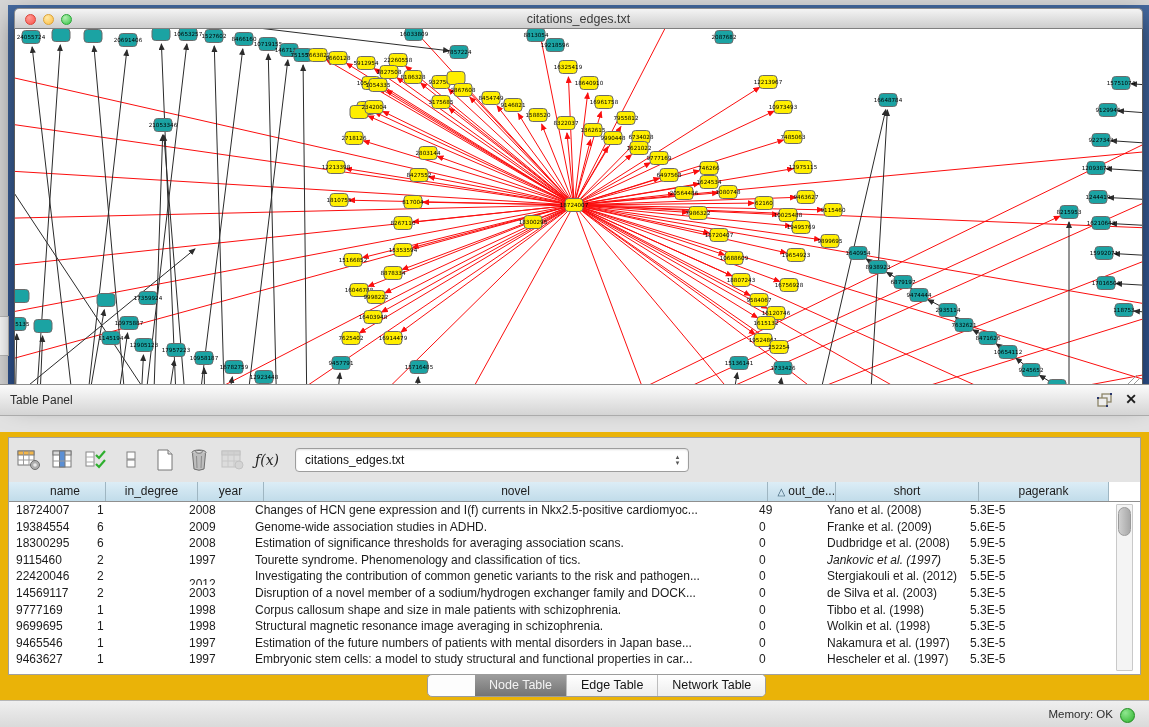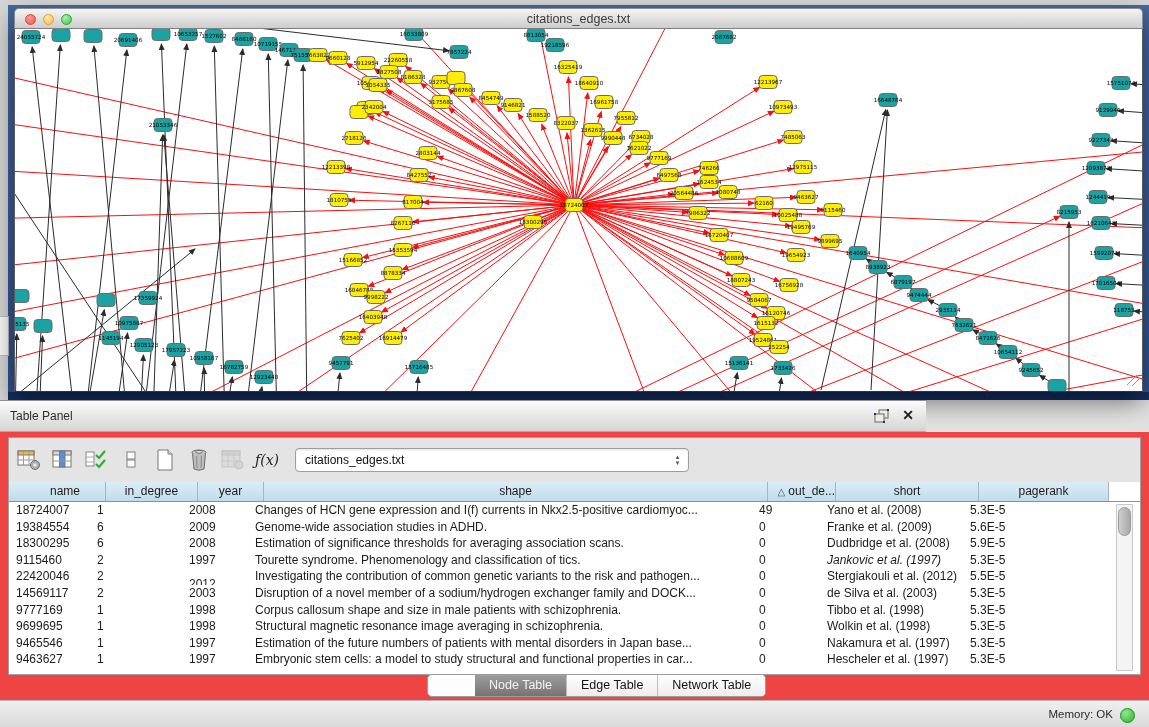--- a/index.html
+++ b/index.html
@@ -22,27 +22,27 @@
              font-size:12.5px;color:#3a3a3a;}
   .light{position:absolute;top:5px;width:11px;height:11px;border-radius:50%;box-sizing:border-box;}
   .light.red{left:10px;background:radial-gradient(circle at 35% 30%,#ff9d96,#fb5149);border:1px solid #d94439;}
   .light.yellow{left:28px;background:radial-gradient(circle at 35% 30%,#ffe9a8,#fdbd3e);border:1px solid #dca337;}
   .light.green{left:46px;background:radial-gradient(circle at 35% 30%,#b5efb2,#35c648);border:1px solid #2ba638;}
   .graph-canvas{position:relative;height:362px;background:#fff;border-left:1px solid #5a5a5a;
                 border-right:1px solid #5a5a5a;border-bottom:1px solid #333;overflow:hidden;box-sizing:content-box;}
   .graph-canvas svg{display:block;}
 
   
-  .panel-header{position:absolute;left:0;top:400px;width:926px;height:32px;box-sizing:border-box;
+  .panel-header{position:absolute;left:0;top:384px;width:1149px;height:32px;box-sizing:border-box;
                 background:linear-gradient(#fbfbfb,#d4d4d4);border-top:1px solid #8f8f8f;border-bottom:1px solid #ababab;}
   .panel-title{position:absolute;left:10px;top:0;height:31px;line-height:31px;font-size:12px;color:#2d2d2d;}
   .float-btn{position:absolute;right:36px;top:8px;width:16px;height:15px;cursor:default;}
   .close-btn{position:absolute;right:12px;top:6px;font-size:14px;font-weight:bold;color:#1c1c1c;}
 
-  .panel-body{position:absolute;left:0;top:432px;width:1149px;height:268px;background:#ef4444;}
+  .panel-body{position:absolute;left:0;top:432px;width:1149px;height:268px;background:#eab308;}
 
   .big-frame{position:absolute;left:8px;top:5px;width:1131px;height:236px;background:#fff;
              border:1px solid #a0a0a0;}
   .toolbar{position:absolute;left:0;top:0;right:0;height:44px;background:#e4e4e4;display:flex;align-items:center;}
   .tb-icon{width:28px;height:28px;margin-left:6px;display:flex;align-items:center;justify-content:center;}
   .tb-icon.disabled{opacity:.45;}
   .fx-label{font-family:"DejaVu Serif",serif;font-style:italic;font-size:14px;color:#222;}
   .dropdown{position:relative;margin-left:14px;width:392px;height:22px;background:#fff;
             border:1px solid #9d9d9d;border-radius:4px;box-shadow:inset 0 1px 2px rgba(0,0,0,.12);}
   .dropdown .dd-text{position:absolute;left:9px;top:0;height:22px;line-height:22px;font-size:12px;color:#111;}
@@ -845,21 +845,21 @@
               <span>▴</span>
               <span>▾</span>
             </span>
         </div>
       </div>
 
       <div class="thead">
         <div class="th c0"><span>name</span></div>
         <div class="th c1"><span>in_degree</span></div>
         <div class="th c2"><span>year</span></div>
-        <div class="th c3"><span>shape</span></div>
+        <div class="th c3"><span>novel</span></div>
         <div class="th c4 sorted"><span class="sort-tri">△</span><span>out_de...</span></div>
         <div class="th c5"><span>short</span></div>
         <div class="th c6"><span>pagerank</span></div>
         <div class="th th-fill"></div>
       </div>
 
       <div class="tbody" id="table-body">
           <div class="trow">
             <div class="td" style="width: 81px;">18724007</div>
             <div class="td" style="width: 92px;">1</div>

